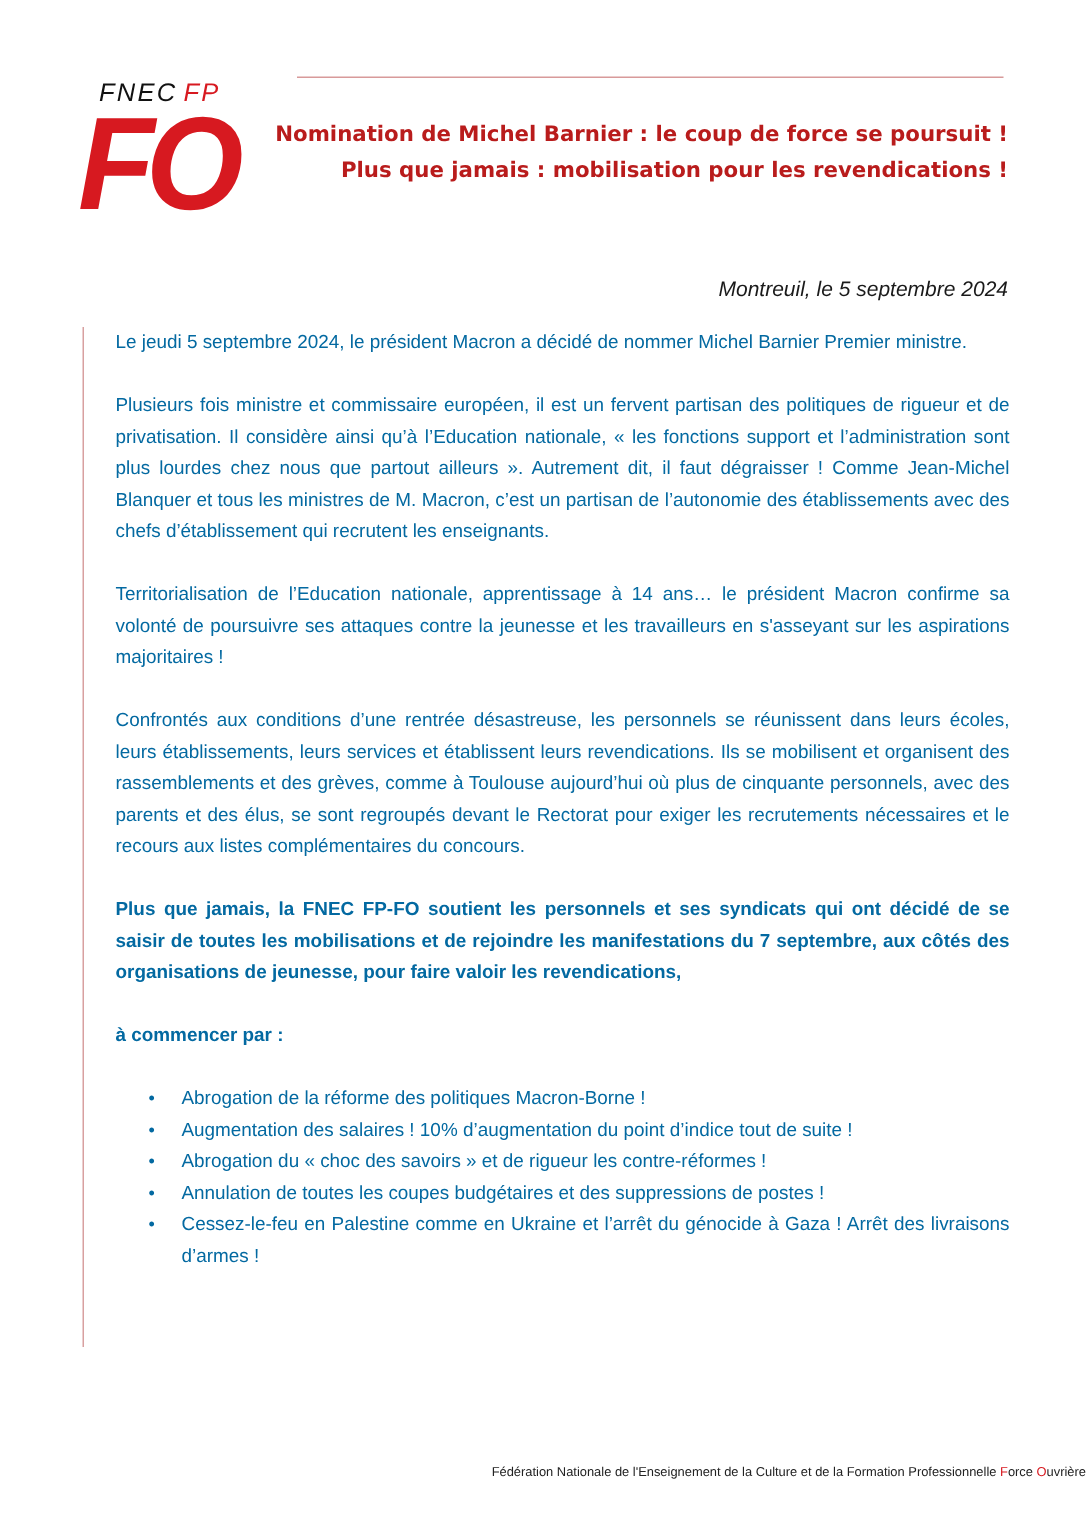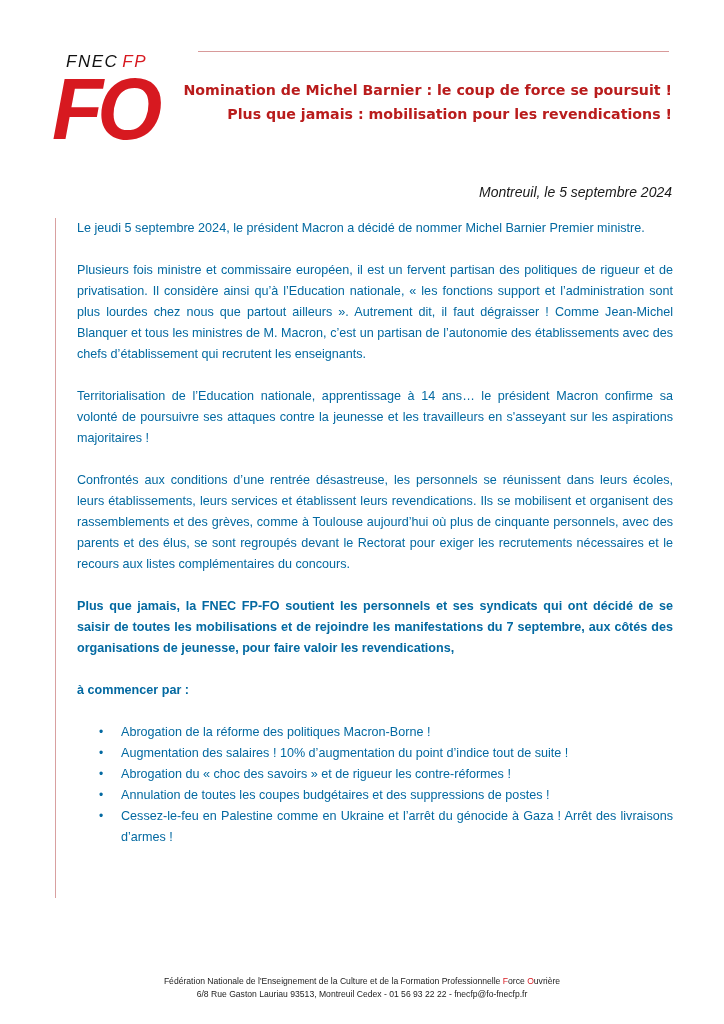--- a/index.html
+++ b/index.html
@@ -120,21 +120,21 @@
       position: absolute;
       left: 22px;
       top: 0;
       font-size: 12px;
     }
     .footer {
       position: absolute;
       left: 0;
       width: 724px;
       top: 975px;
-      text-align: center;
+      text-align: right;
       font-family: "Liberation Sans", sans-serif;
       font-size: 8.6px;
       line-height: 13px;
       color: #222222;
     }
     .footer .red { color: #d71920; }
   </style>
 </head>
 <body>
 
@@ -167,14 +167,13 @@
     <li><span class="bullet">•</span><span>Abrogation de la réforme des politiques Macron-Borne !</span></li>
     <li><span class="bullet">•</span><span>Augmentation des salaires ! 10% d’augmentation du point d’indice tout de suite !</span></li>
     <li><span class="bullet">•</span><span>Abrogation du « choc des savoirs » et de rigueur les contre-réformes !</span></li>
     <li><span class="bullet">•</span><span>Annulation de toutes les coupes budgétaires et des suppressions de postes !</span></li>
     <li><span class="bullet">•</span><span>Cessez-le-feu en Palestine comme en Ukraine et l’arrêt du génocide à Gaza ! Arrêt des livraisons d’armes !</span></li>
   </ul>
 </div>
 
 <div class="footer">
   <div><span>Fédération Nationale de l'Enseignement de la Culture et de la Formation Professionnelle </span><span class="red">F</span><span>orce </span><span class="red">O</span><span>uvrière</span></div>
-  <div>6/8 Rue Gaston Lauriau 93513, Montreuil Cedex - 01 56 93 22 22 - fnecfp@fo-fnecfp.fr</div>
 </div>
 
 </body></html>

